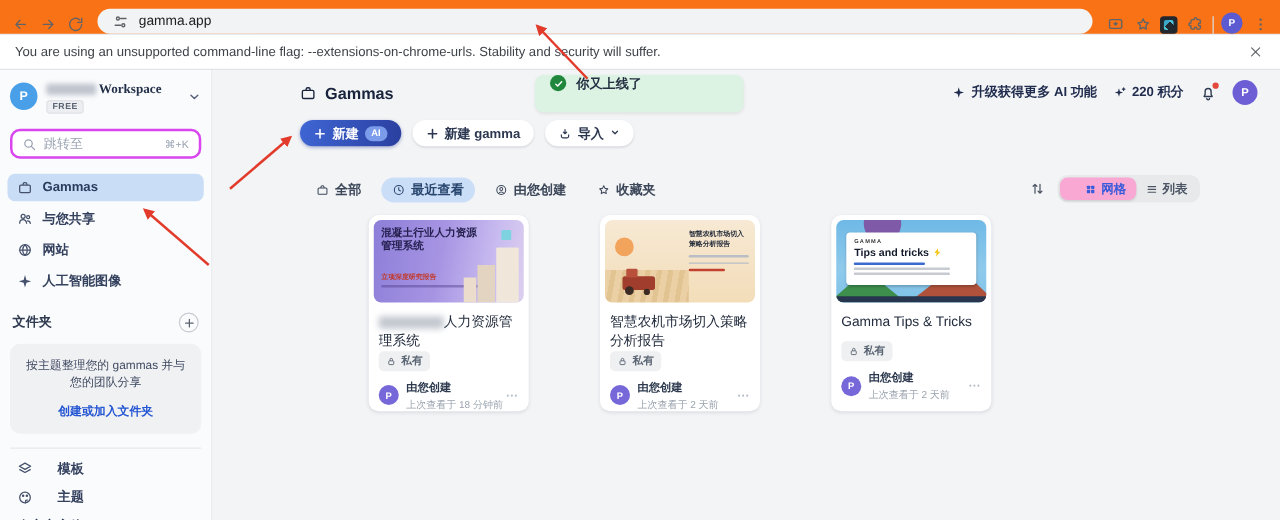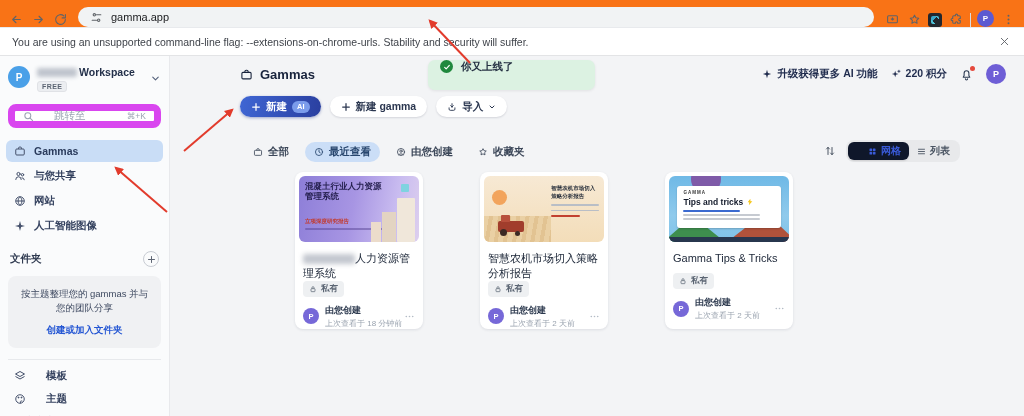--- a/index.html
+++ b/index.html
@@ -28,27 +28,27 @@
 
   
   .app { position:absolute; top:56px; left:0; right:0; bottom:0; display:flex; }
   .sidebar { width:170px; flex:0 0 170px; background:#fafbfc; border-right:1px solid #e8e9ec; position:relative; overflow:hidden; }
   .main { position:relative; flex:1; background:#f3f4f6; }
 
   
   .ws-row { margin:10px 8px 0; display:flex; align-items:flex-start; gap:7px; }
   .ws-avatar { width:22px; height:22px; border-radius:50%; background:#4aa0e8; color:#fff; font-size:10px; font-weight:bold; display:flex; align-items:center; justify-content:center; flex:0 0 auto; }
   .ws-info { display:flex; flex-direction:column; gap:3px; }
-  .ws-name { display:flex; align-items:center; gap:2px; font-size:10.5px; font-weight:600; color:#23304a; white-space:nowrap; }
+  .ws-name { display:flex; align-items:center; gap:2px; font-size:10.5px; font-weight:600; color:#23304a; white-space:nowrap;font-family:Liberation Serif, serif; }
   .blur-chip { display:inline-block; width:40px; height:9px; background:#bfc4cd; border-radius:2px; filter:blur(2px); }
   .ws-plan { align-self:flex-start; font-size:7px; font-weight:bold; letter-spacing:.4px; color:#5b6472; background:#eceef1; border:1px solid #e0e2e6; border-radius:3px; padding:1px 4px; }
   .ws-chevron { margin-left:auto; margin-top:4px; color:#54607а; color:#54607a; }
   .ws-chevron svg { width:11px; height:11px; }
 
-  .search-box { margin:12px 8px 0; height:24px; background:#fff; border:7px solid #d946ef; border-radius:8px; display:flex; align-items:center; gap:20px; padding:0 8px; }
+  .search-box { margin:12px 8px 0; height:24px; background:#fff; border:2px solid #d946ef; border-radius:8px; display:flex; align-items:center; gap:6px; padding:0 8px; }
   .search-box svg { width:11px; height:11px; color:#9aa3b2; flex:0 0 auto; }
   .search-ph { flex:1; font-size:10.5px; color:#9aa3b2; }
   .search-kbd { font-size:8.5px; color:#9aa3b2; }
 
   .snav { margin:12px 6px 0; display:flex; flex-direction:column; gap:3px; }
   .snav-item { height:22px; display:flex; align-items:center; gap:8px; padding:0 8px; border-radius:6px; font-size:10.5px; font-weight:600; color:#35425f; }
   .snav-item.selected { background:#c9ddf6; color:#2a3b5c; }
   .snav-item .nicon { width:12px; height:12px; color:#44506b; display:flex; }
   .snav-item .nicon svg { width:12px; height:12px; }
 
@@ -93,21 +93,21 @@
   .filters { position:absolute; top:86px; left:74px; display:flex; align-items:center; gap:7px; }
   .filter { height:20px; display:flex; align-items:center; gap:5px; padding:0 9px; border-radius:10px; font-size:10.5px; font-weight:600; color:#3c4759; }
   .filter.selected { background:#cbdef7; color:#28466e; }
   .filter svg { width:10px; height:10px; }
 
   .view-controls { position:absolute; top:84px; right:64px; display:flex; align-items:center; gap:10px; }
   .sort-btn { color:#4b5563; display:flex; }
   .sort-btn svg { width:12px; height:12px; }
   .seg { background:#e8e9eb; border-radius:8px; padding:2px; display:flex; }
   .seg-opt { height:18px; display:flex; align-items:center; gap:4px; padding:0 8px; border-radius:6px; font-size:10px; font-weight:bold; color:#4b5563; }
-  .seg-opt.selected { background:#0f172a; color:#3a5bd9; box-shadow:0 1px 2px rgba(0,0,0,.12);padding-left:20px; }
+  .seg-opt.selected { background:#f9a8d4; color:#3a5bd9; box-shadow:0 1px 2px rgba(0,0,0,.12);padding-left:20px; }
   .seg-opt svg { width:9px; height:9px; }
 
   
   .cards { position:absolute; top:116px; left:78px; display:flex; gap:10px; }
   .card { width:128px; height:157px; background:#fff; border-radius:8px; box-shadow:0 1px 3px rgba(20,30,60,.1); display:flex; flex-direction:column; overflow:hidden;margin-left:47px; }
   .thumb { margin:4px; height:66px; border-radius:6px; position:relative; overflow:hidden; flex:0 0 auto; }
   .card-title { padding:5px 8px 0; font-size:11px; color:#222c3d; line-height:1.35; }
   .blur-chip-lg { display:inline-block; width:52px; height:10px; background:#c3c7cf; border-radius:2px; filter:blur(2.5px); vertical-align:middle; }
   .card-badge { margin:auto 8px 0; align-self:flex-start; display:flex; align-items:center; gap:4px; background:#eef0f2; border-radius:4px; padding:2px 6px; font-size:8.5px; font-weight:600; color:#5b6573; }
   .card-badge svg { width:8px; height:8px; }

